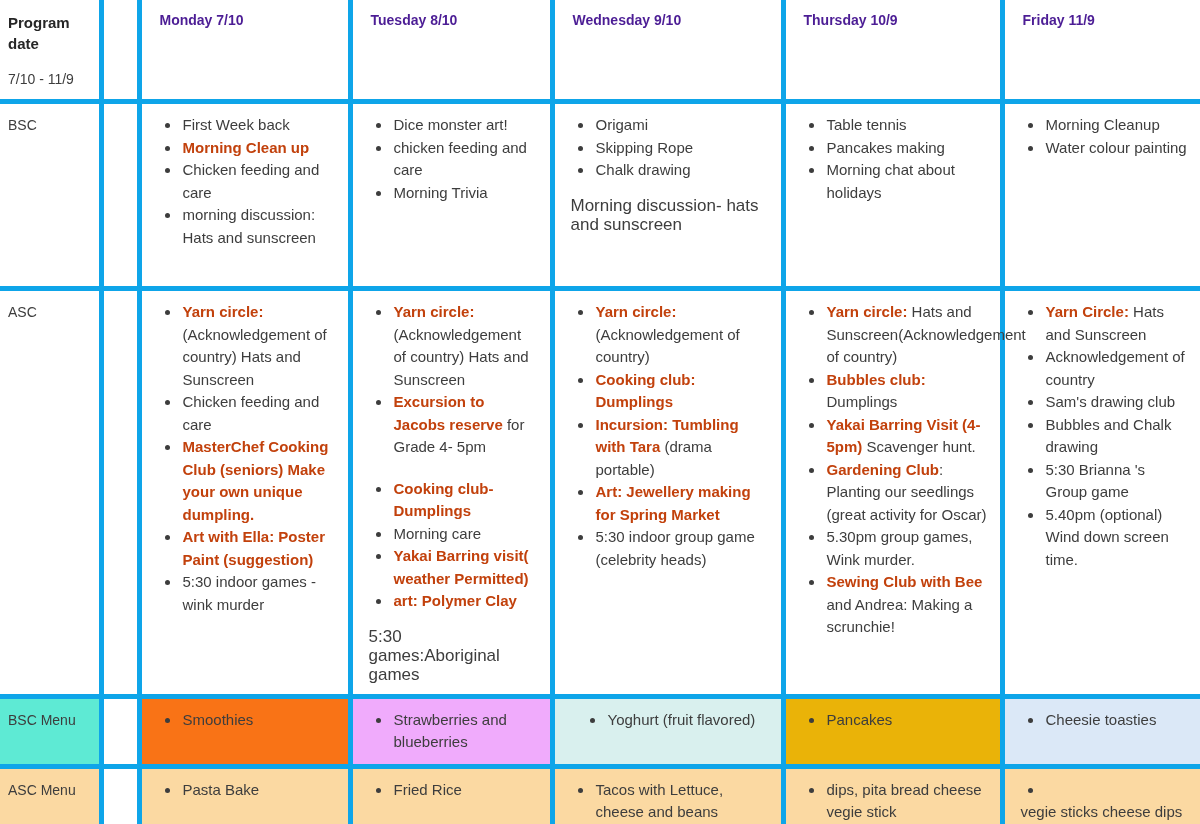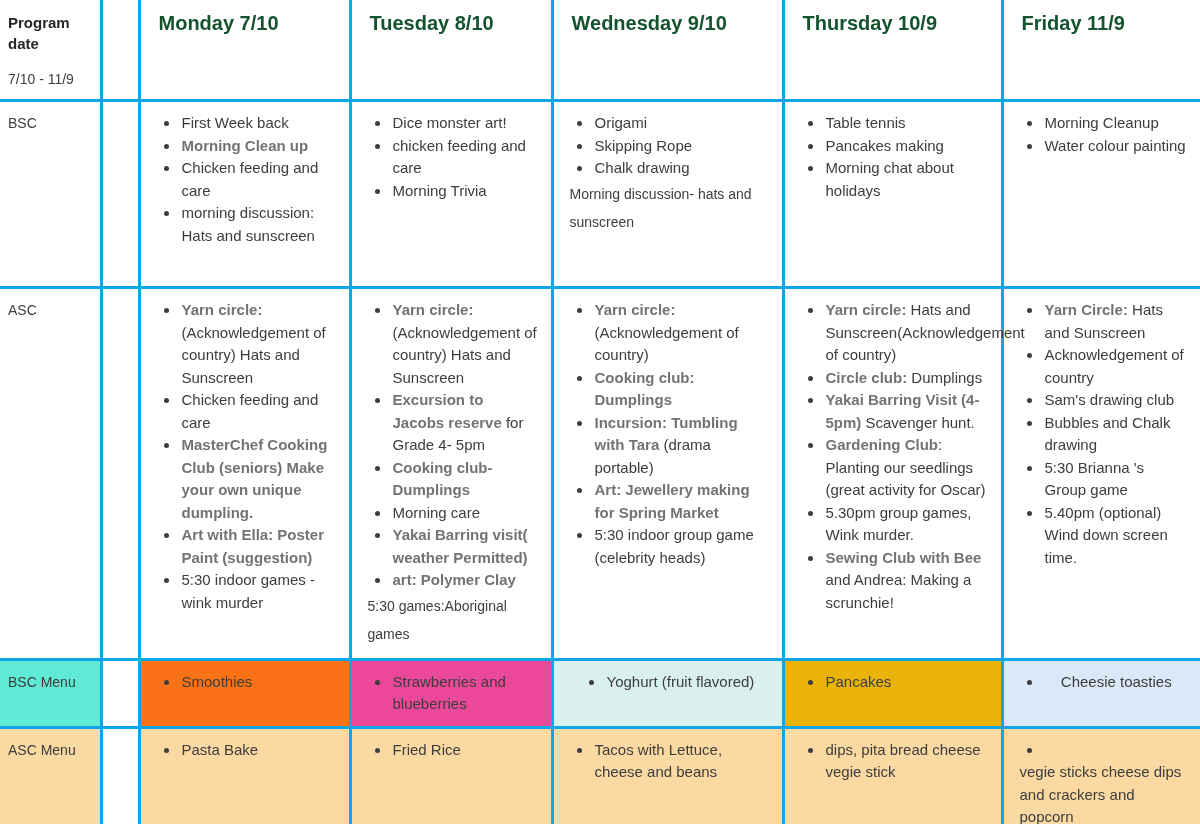--- a/index.html
+++ b/index.html
@@ -9,21 +9,21 @@
     font-family: "Liberation Sans", "DejaVu Sans", sans-serif;
     color: #3d3d3d;
   }
   table.schedule {
     width: 1200px;
     table-layout: fixed;
     border-collapse: collapse;
     border-style: hidden;
   }
   td {
-    border: 3px solid #0ea5e9;
+    border: 5px solid #0ea5e9;
     vertical-align: top;
     background: #ffffff;
   }
   col.c-label  { width: 101px; }
   col.c-spacer { width: 38px;  }
   col.c-mon    { width: 211px; }
   col.c-tue    { width: 202px; }
   col.c-wed    { width: 231px; }
   col.c-thu    { width: 219px; }
   col.c-fri    { width: 198px; }
@@ -46,40 +46,41 @@
     line-height: 21px;
     color: #262626;
   }
   .date-range {
     margin-top: 16px;
     font-size: 14px;
   }
   .day-header {
     padding: 12px 12px 10px 18px;
     font-weight: bold;
-    font-size: 20px;
-    color: #14532d;
+    font-size: 14px;
+    color: #4c1d95;
     margin-left: 48px;
   }
   .content-cell {
     padding: 10px 12px 10px 16px;
     font-size: 15px;
     line-height: 22.5px;
   }
   ul.cell-bullets {
     margin: 0;
     padding-left: 23px;
     list-style: disc outside;
   }
   ul.cell-bullets li { padding-left: 2px; }
-  ul.cell-bullets + ul.cell-bullets { margin-top: 0; }
-  strong { color: #737373; text-align: right; }
+  ul.cell-bullets + ul.cell-bullets { margin-top: 19px; }
+  strong { color: #c2410c; text-align: right; }
   p.cell-para {
-    font-size: 14px;
-    line-height: 28px;
+    margin-top: 14px;
+    font-size: 17px;
+    line-height: 19px;
   }
   p.cell-para.big {
     margin-top: 0;
     font-size: 15px;
     line-height: 22.5px;
   }
 </style>
 </head>
 <body>
 
@@ -178,21 +179,21 @@
             <li><strong>Yarn circle:</strong><span> (Acknowledgement of country)</span></li>
             <li><strong>Cooking club: Dumplings</strong></li>
             <li><strong>Incursion: Tumbling with Tara</strong><span> (drama portable)</span></li>
             <li><strong>Art: Jewellery making for Spring Market</strong></li>
             <li><span>5:30 indoor group game (celebrity heads)</span></li>
           </ul>
         </td>
         <td class="content-cell">
           <ul class="cell-bullets">
             <li><strong>Yarn circle:</strong><span> Hats and Sunscreen(Acknowledgement of country)</span></li>
-            <li><strong>Circle club:</strong><span> Dumplings</span></li>
+            <li><strong>Bubbles club:</strong><span> Dumplings</span></li>
             <li><strong>Yakai Barring Visit (4-5pm)</strong><span> Scavenger hunt.</span></li>
             <li><strong>Gardening Club</strong><span>: Planting our seedlings (great activity for Oscar)</span></li>
             <li><span>5.30pm group games, Wink murder.</span></li>
             <li><strong>Sewing Club with Bee</strong><span> and Andrea: Making a scrunchie!</span></li>
           </ul>
         </td>
         <td class="content-cell">
           <ul class="cell-bullets">
             <li><strong>Yarn Circle:</strong><span> Hats and Sunscreen</span></li>
             <li><span>Acknowledgement of country</span></li>
@@ -204,36 +205,36 @@
         </td>
       </tr>
       <tr>
         <td class="label-cell" style="background: #5eead4;">BSC Menu</td>
         <td class="spacer-cell"></td>
         <td class="content-cell" style="background: #f97316;">
           <ul class="cell-bullets">
             <li><span>Smoothies</span></li>
           </ul>
         </td>
-        <td class="content-cell" style="background: #ec4899;">
+        <td class="content-cell" style="background: #f0abfc;">
           <ul class="cell-bullets">
             <li><span>Strawberries and blueberries</span></li>
           </ul>
         </td>
         <td class="content-cell" style="background: rgb(217, 240, 238); padding-left: 28px;">
           <ul class="cell-bullets">
             <li><span>Yoghurt (fruit flavored)</span></li>
           </ul>
         </td>
         <td class="content-cell" style="background: #eab308;">
           <ul class="cell-bullets">
             <li><span>Pancakes</span></li>
           </ul>
         </td>
-        <td class="content-cell" style="background: rgb(219, 232, 247); text-align: center;">
+        <td class="content-cell" style="background: rgb(219, 232, 247);">
           <ul class="cell-bullets">
             <li><span>Cheesie toasties</span></li>
           </ul>
         </td>
       </tr>
       <tr>
         <td class="label-cell" style="background: rgb(251, 217, 162);">ASC Menu</td>
         <td class="spacer-cell"></td>
         <td class="content-cell" style="background: rgb(251, 217, 162);">
           <ul class="cell-bullets">

